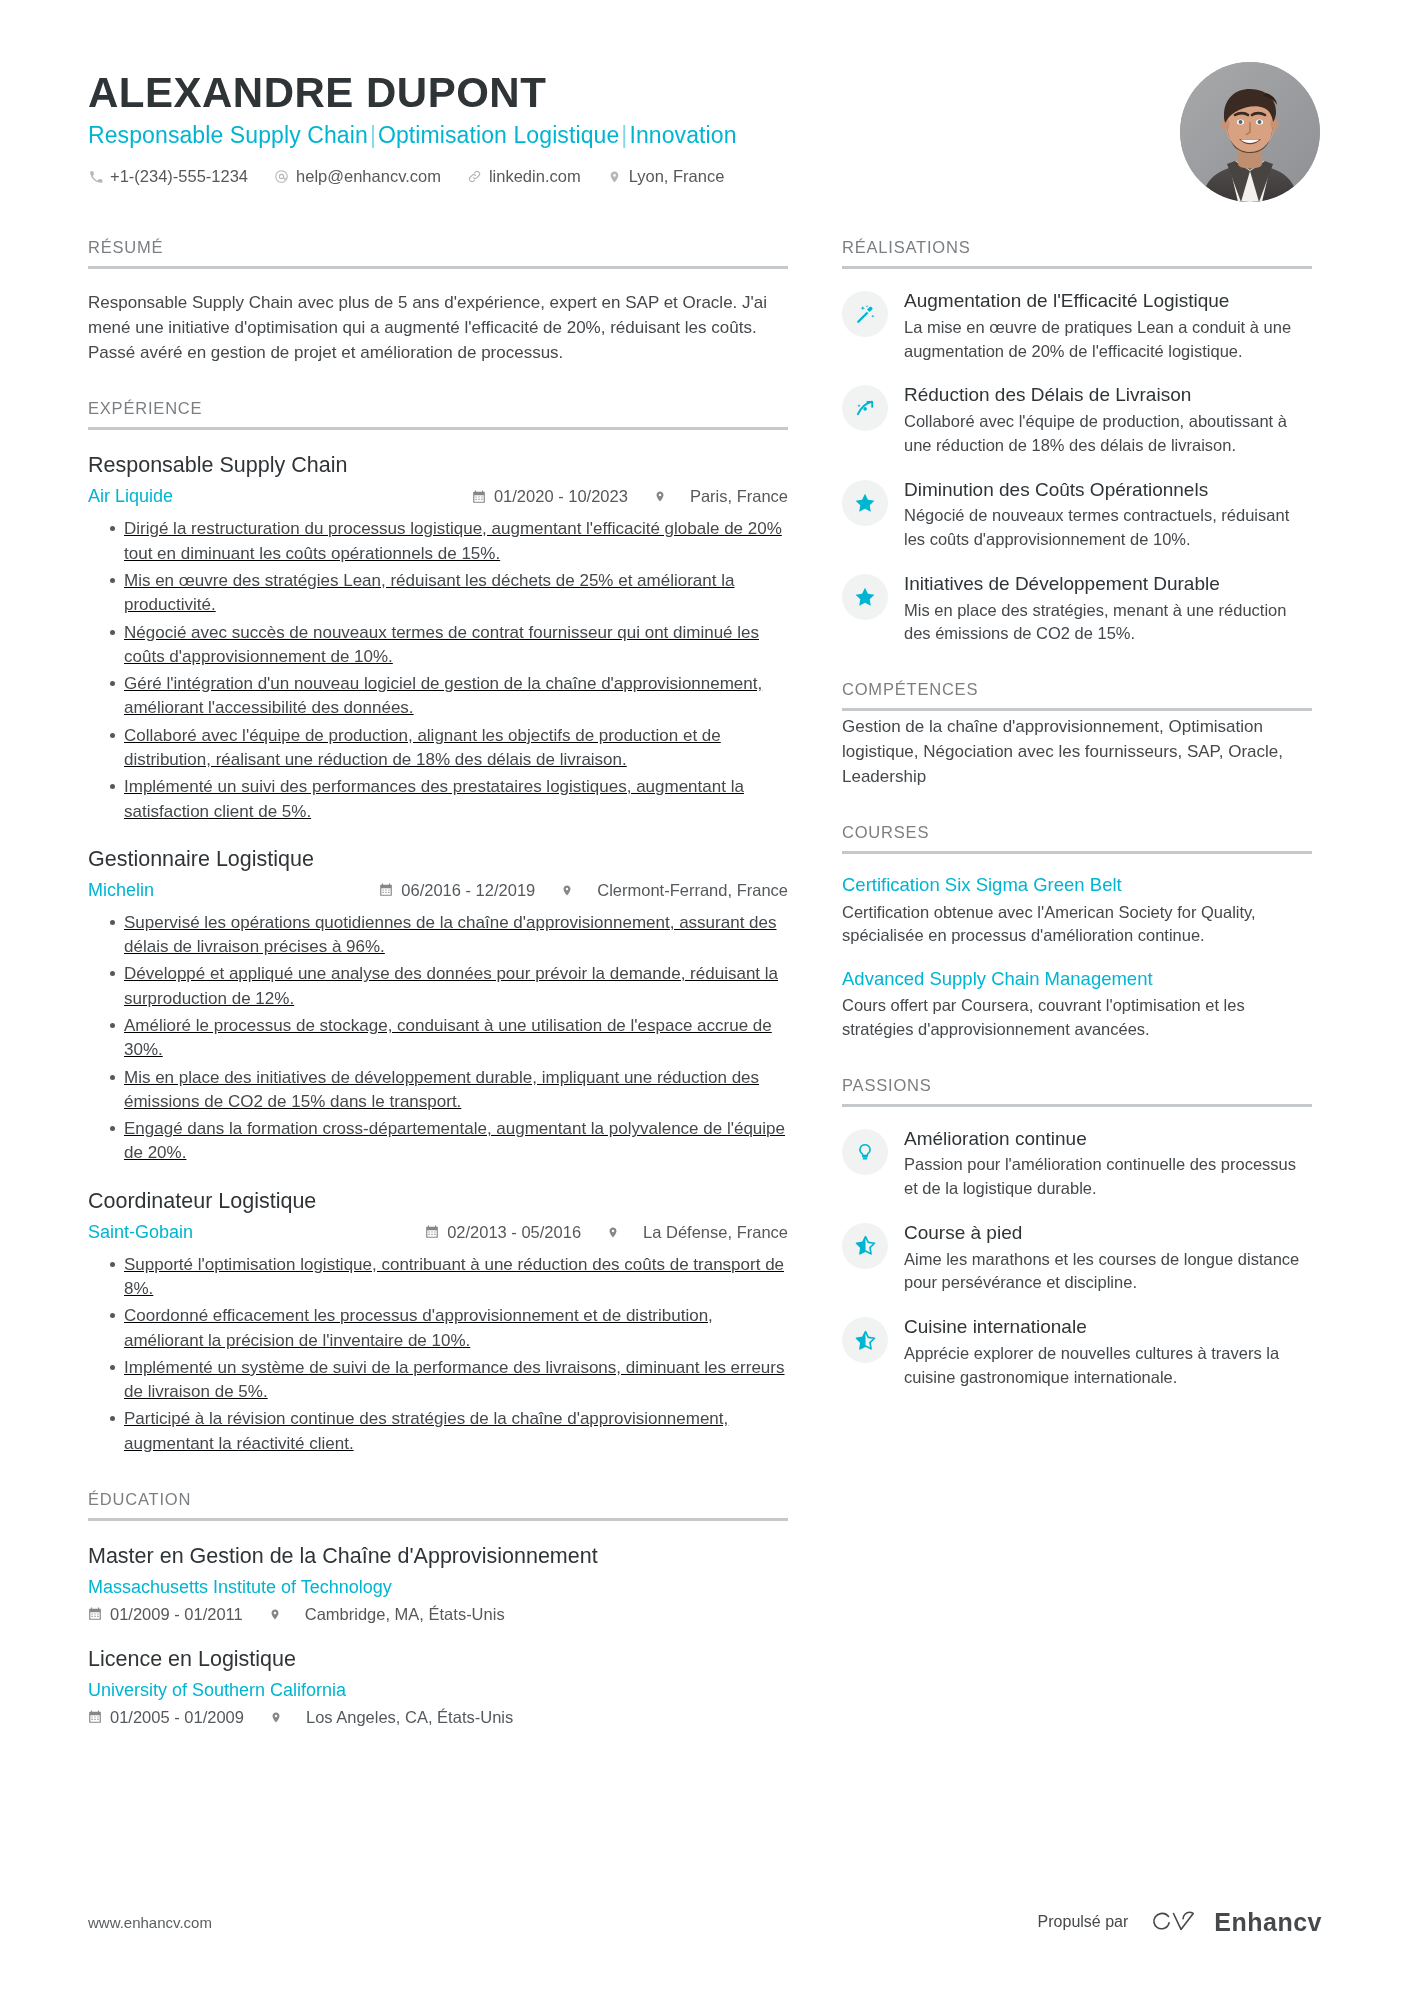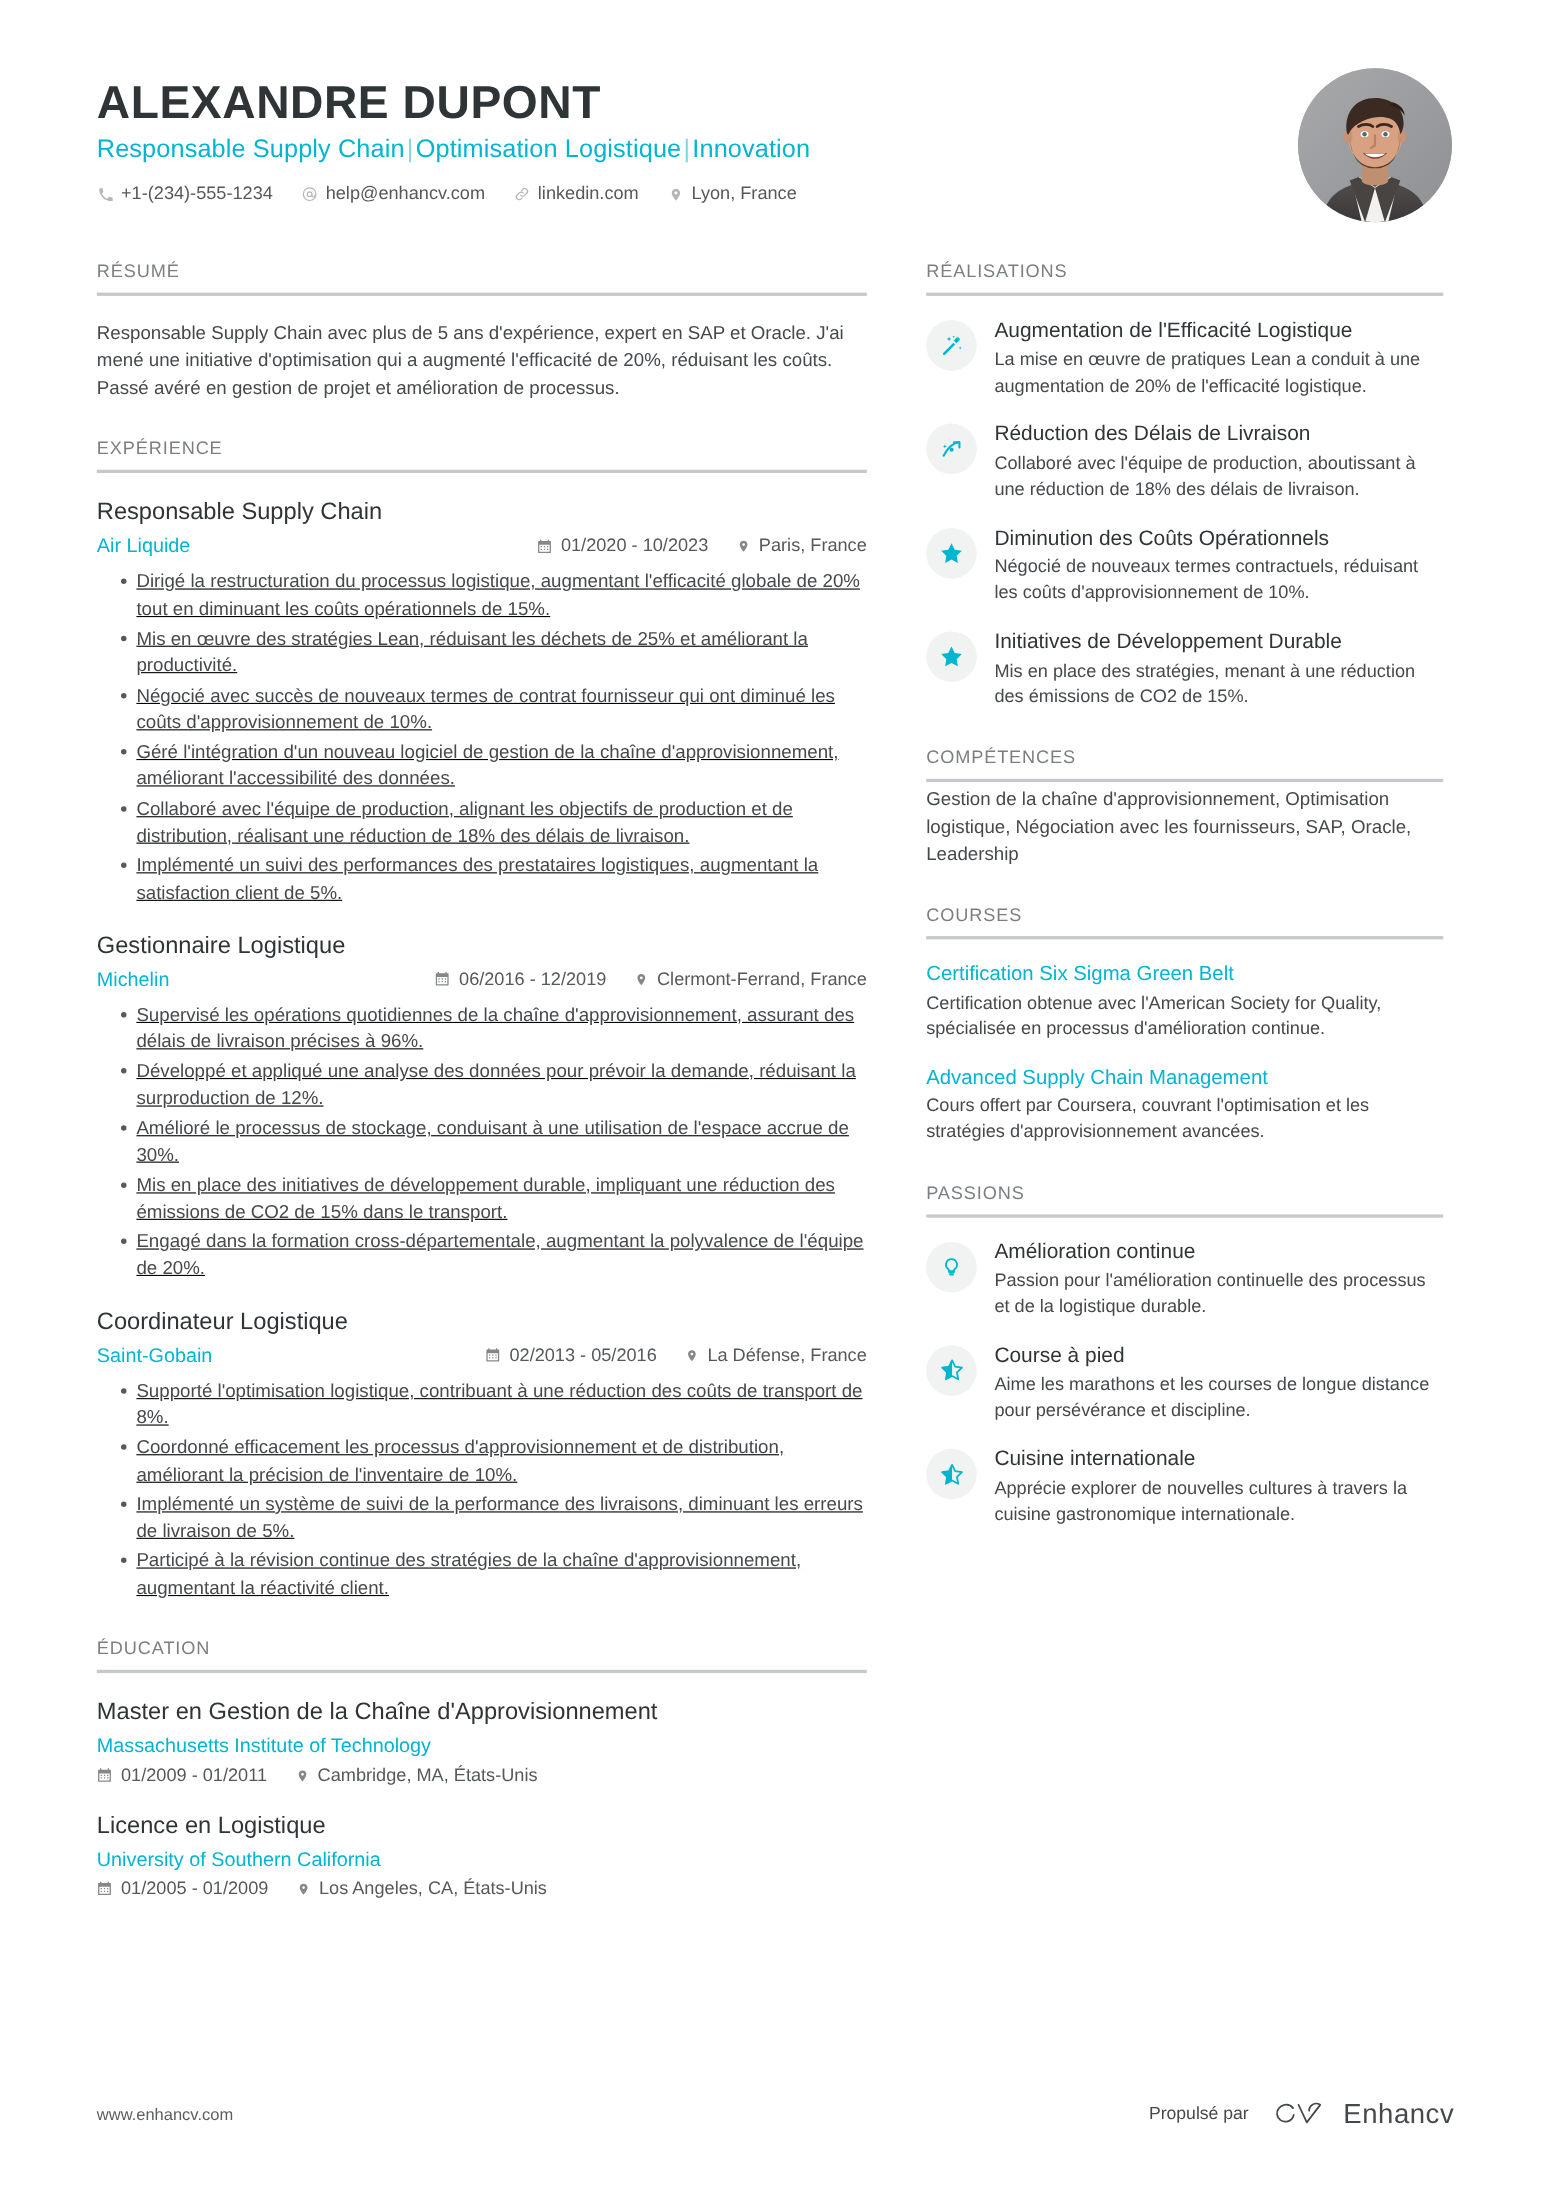--- a/index.html
+++ b/index.html
@@ -123,21 +123,21 @@
   .meta-date {
     display: inline-flex;
     align-items: center;
     gap: 8px;
     margin-left: auto;
     white-space: nowrap;
   }
   .meta-loc {
     display: inline-flex;
     align-items: center;
-    gap: 8px;
+    gap: 24px;
     margin-left: 26px;
     white-space: nowrap;
     justify-content: flex-end;
   }
   .meta-ico { color: #84888b; display: inline-flex; align-items: center; }
   .meta-ico svg { display: block; }
 
   ul.bullets { margin-top: 10px; padding-left: 22px; list-style: none; text-decoration: underline; }
   ul.bullets li {
     font-size: 17px;
@@ -230,21 +230,21 @@
   }
   .footer-url { font-size: 15px; color: #5a5e61; }
   .footer-right { display: flex; align-items: center; gap: 18px; }
   .footer-by { font-size: 16px; color: #45494c; }
   .footer-logo { display: flex; align-items: center; gap: 12px; }
   .footer-logo svg { display: block; }
   .footer-brand {
     font-size: 25px;
     color: #45494c;
     letter-spacing: 0.5px;
-    font-weight: 400;
+    font-weight: 700;
   }
 </style>
 </head>
 <body>
 
 <div class="page">
 
   <div class="header">
     <div class="header-left">
       <div class="name">ALEXANDRE DUPONT</div>

